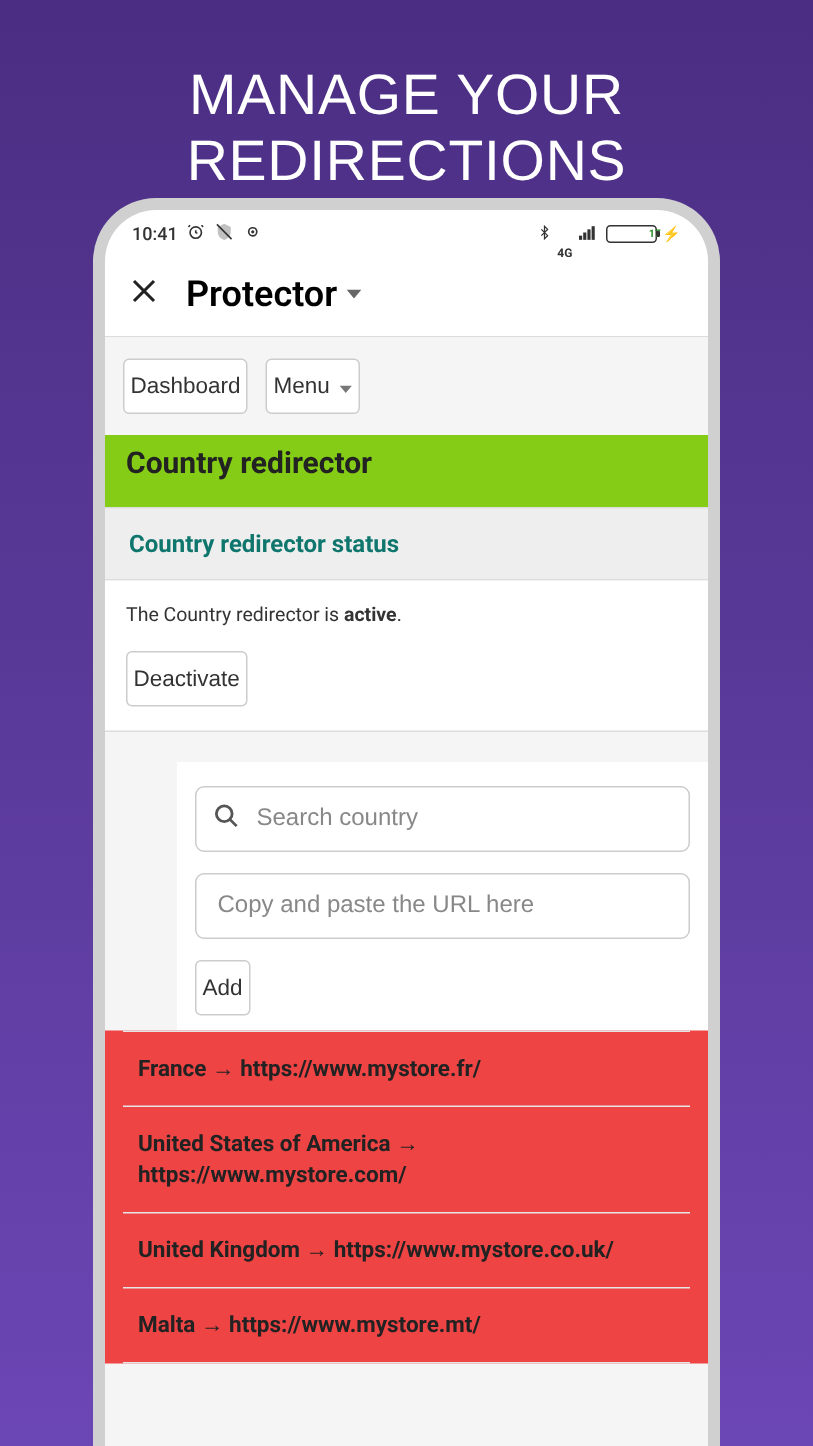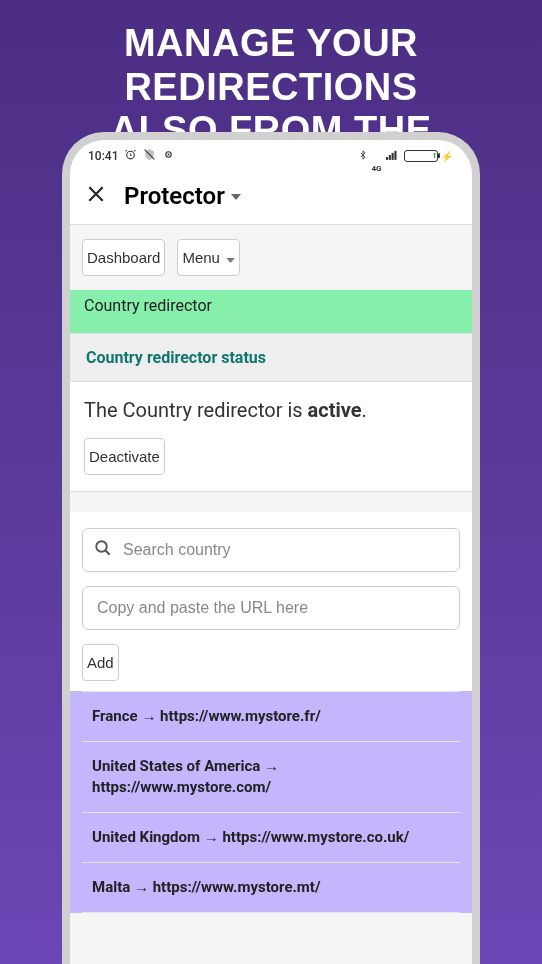--- a/index.html
+++ b/index.html
@@ -7,27 +7,28 @@
   body {
     background: linear-gradient(180deg, #4b2e83 0%, #5a3a9a 50%, #6b46b5 100%);
     font-family: -apple-system, BlinkMacSystemFont, "Segoe UI", Roboto, Arial, sans-serif;
     overflow: hidden;
     position: relative;
   }
   .marketing-text {
     color: #fff;
     text-align: center;
     font-size: 38px;
-    font-weight: 700;
+    font-weight: 400;
     text-transform: uppercase;
     letter-spacing: 0.5px;
     line-height: 1.15;
     padding: 22px 12px 10px 12px;
     font-family: "Arial Narrow", Arial, sans-serif;
     font-stretch: condensed;
+    margin-top: 21px;
   }
   .phone {
     position: absolute;
     left: 50%;
     transform: translateX(-50%);
     top: 132px;
     width: 418px;
     height: 840px;
     background: #d0d0d0;
     border-radius: 42px 42px 0 0;
@@ -120,53 +121,54 @@
     border-radius: 4px;
     padding: 9px 4px;
     font-size: 15px;
     color: #333;
     cursor: pointer;
     display: inline-flex;
     align-items: center;
     gap: 6px;
   }
   .page-title {
-    font-size: 16px;
-    font-weight: 400;
+    font-size: 20px;
+    font-weight: 700;
     color: #222;
     padding: 6px 14px 18px 14px;
-    background: #86efac;
+    background: #84cc16;
   }
   .section-header {
     background: #eeeeee;
     border-top: 1px solid #ddd;
     border-bottom: 1px solid #ddd;
     padding: 14px 16px;
     font-weight: 700;
     font-size: 16px;
     color: #0f766e;
   }
   .section-body {
     background: #fff;
     padding: 16px 14px;
     border-bottom: 1px solid #ddd;
   }
   .status-line {
-    font-size: 20px;
+    font-size: 13px;
     color: #333;
     margin-bottom: 16px;
   }
   .status-line .bold { font-weight: 700; }
   .gap-block {
     height: 20px;
     background: #f5f5f5;
   }
   .form-area {
     background: #fff;
     padding: 16px 12px 10px 12px;
+    margin-left: 48px;
   }
   .input-wrap {
     position: relative;
     margin-bottom: 14px;
   }
   .input {
     width: 100%;
     border: 1px solid #ccc;
     border-radius: 6px;
     padding: 12px 14px;
@@ -177,21 +179,21 @@
   .input.search { padding-left: 40px; }
   .input::placeholder { color: #888; }
   .search-icon-pos {
     position: absolute;
     left: 12px;
     top: 50%;
     transform: translateY(-50%);
     color: #666;
   }
   .list {
-    background: #c4b5fd;
+    background: #ef4444;
     padding: 0 12px;
   }
   .list-row {
     padding: 14px 10px;
     border-bottom: 1px solid #e5e5e5;
     font-size: 15px;
     font-weight: 700;
     color: #222;
     line-height: 1.4;
   }

